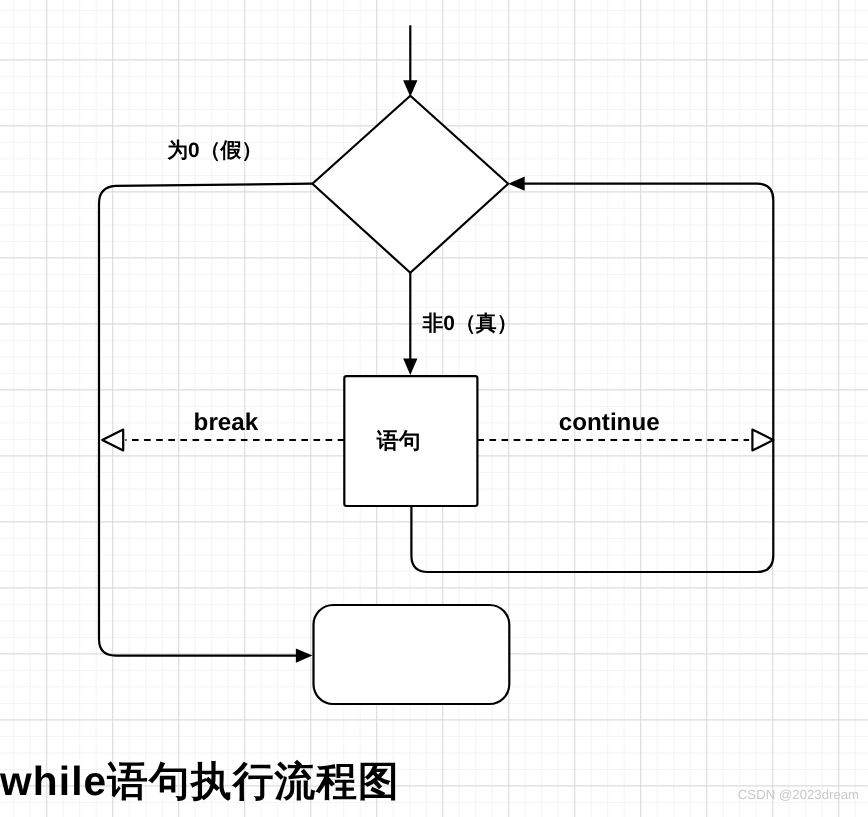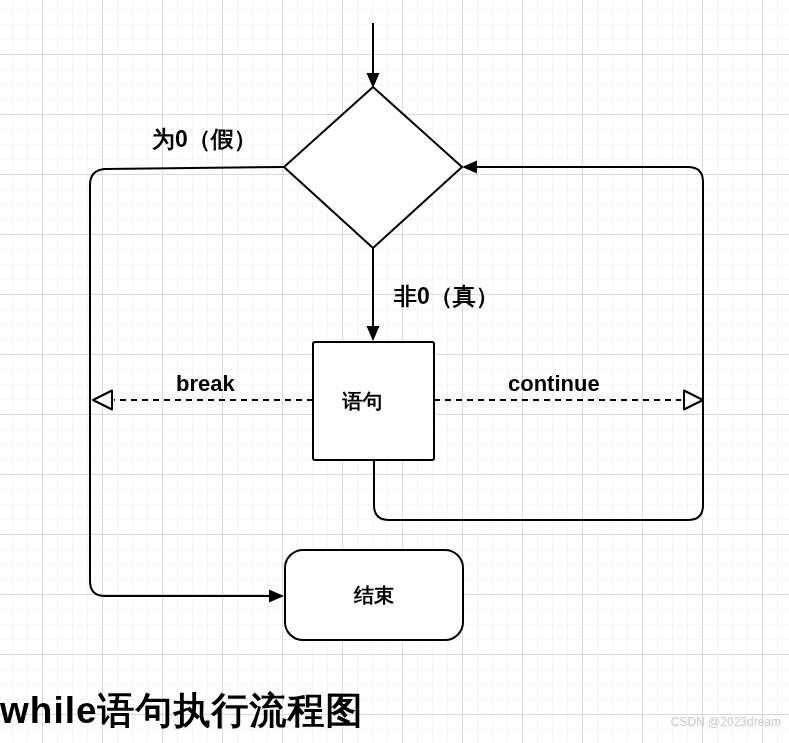--- a/index.html
+++ b/index.html
@@ -31,21 +31,21 @@
     color: #000;
     font-weight: bold;
     white-space: nowrap;
     line-height: 1;
   }
   .node-lbl {
     text-align: center;
     font-size: 20px;
   }
   .edge-lbl-cn {
-    font-size: 23px;
+    font-size: 19px;
     text-align: right;
   }
   .edge-lbl-en {
     font-size: 22px;
   }
   .title {
     position: absolute;
     left: 0;
     top: 686px;
     width: 775px;
@@ -92,25 +92,24 @@
     <polygon points="703,400 684,390.5 684,409.5" fill="#ffffff" stroke="#000" stroke-width="2" stroke-linejoin="round"></polygon>
 
     <rect x="313" y="342" width="121" height="118" rx="2" ry="2" fill="#ffffff" stroke="#000" stroke-width="2"></rect>
 
     <rect x="285" y="550" width="178" height="90" rx="18" ry="18" fill="#ffffff" stroke="#000" stroke-width="2"></rect>
   </svg>
 
 
   <div class="lbl node-lbl" style="left:313px; top:391px; width:99px;">语句</div>
 
-  <div class="lbl node-lbl" style="left:285px; top:585px; width:178px;">结束</div>
 
   <div class="lbl edge-lbl-cn" style="left:152px; top:128px;">为0（假）</div>
 
-  <div class="lbl edge-lbl-cn" style="left:394px; top:285px;">非0（真）</div>
+  <div class="lbl edge-lbl-cn" style="left:384px; top:285px;">非0（真）</div>
 
   <div class="lbl edge-lbl-en" style="left:176px; top:373px;">break</div>
 
   <div class="lbl edge-lbl-en" style="left:508px; top:373px;">continue</div>
 
   <div class="title">while语句执行流程图</div>
 
   <div class="watermark">CSDN @2023dream</div>
 
 </div>

